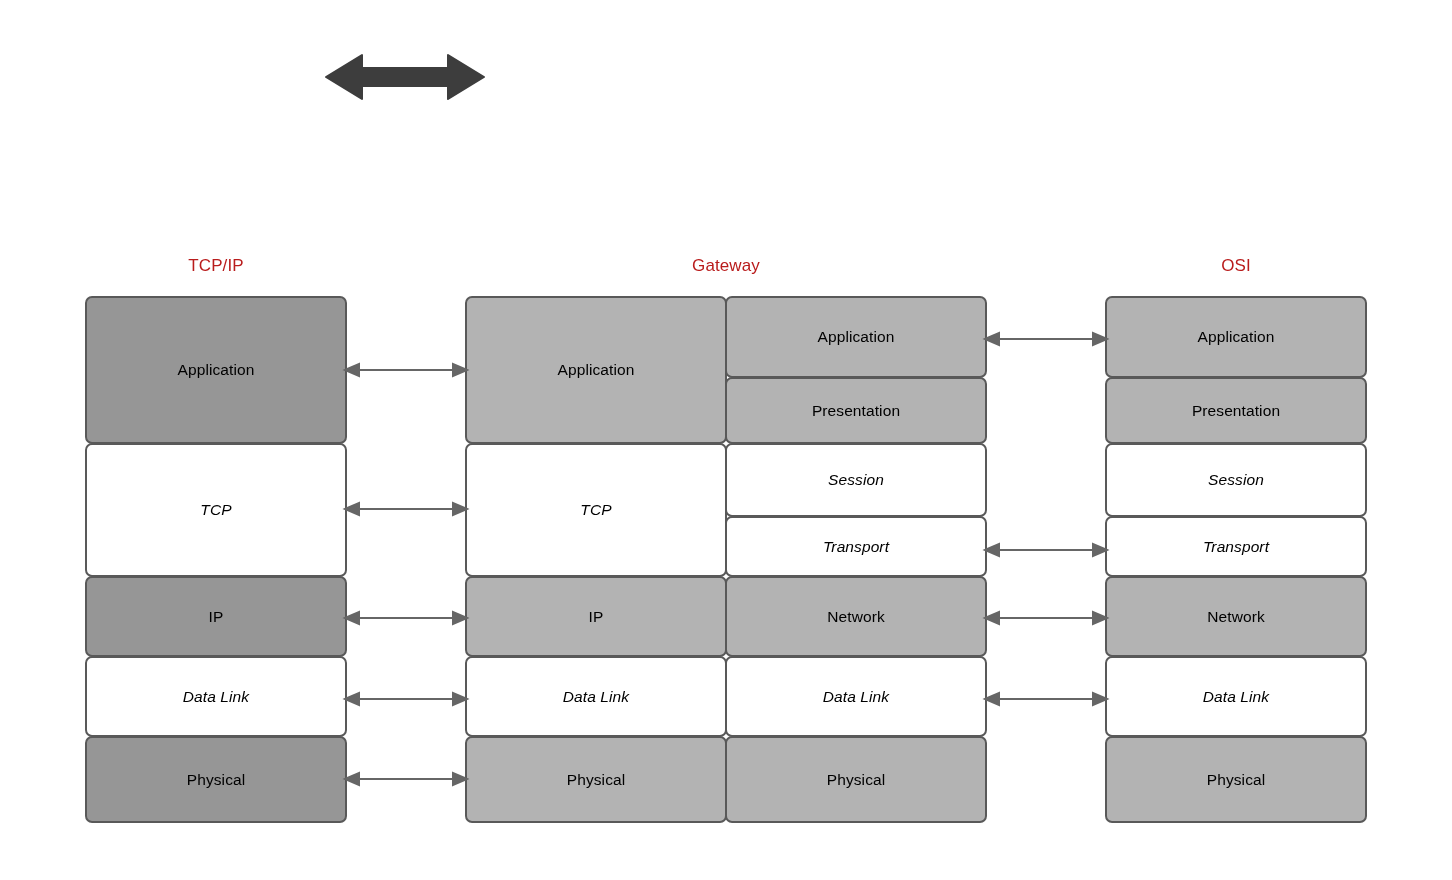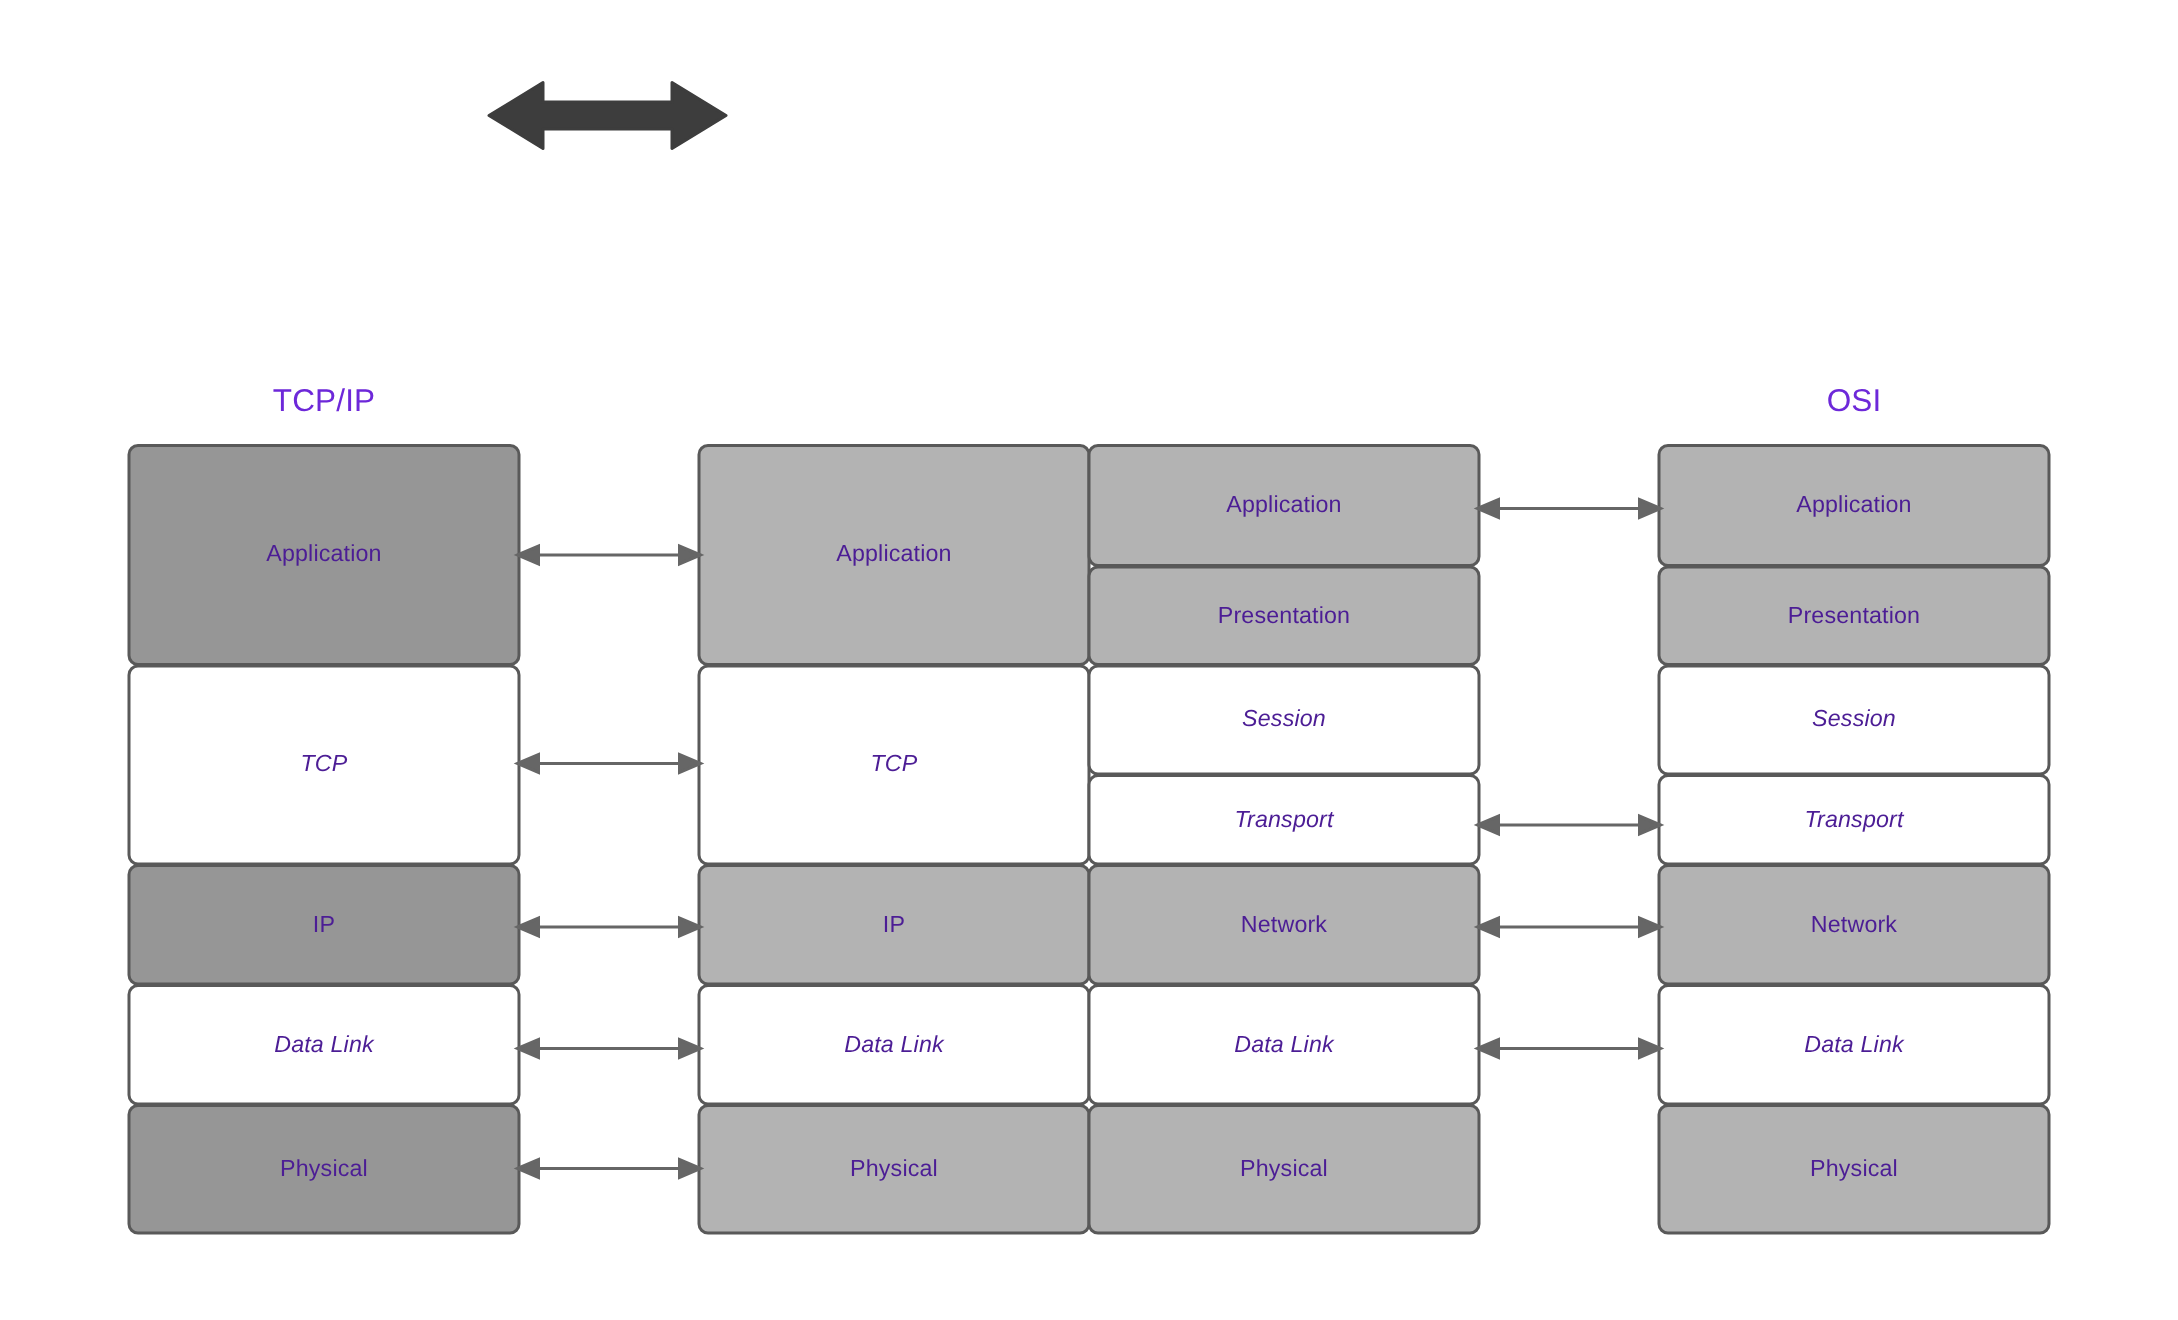--- a/index.html
+++ b/index.html
@@ -25,43 +25,43 @@
     position: absolute;
     left: 322px;
     top: 52px;
     width: 166px;
     height: 50px;
   }
 
   
   .col-title {
     position: absolute;
-    font-size: 21px;
-    color: #6d28d9;
+    font-size: 17px;
+    color: #b91c1c;
     text-align: center;
     white-space: nowrap;
     letter-spacing: 0.1px;
   }
 
   
   .stack {
     position: absolute;
   }
 
   .layer {
     position: absolute;
     left: 0;
     box-sizing: border-box;
     border: 2px solid #595959;
     border-radius: 7px;
     display: flex;
     align-items: center;
     justify-content: center;
     font-size: 15.5px;
-    color: #4c1d95;
+    color: #000000;
     letter-spacing: 0.1px;
     white-space: nowrap;
   }
 
   .fill-white  { background: #ffffff; font-style: italic; }
   .fill-gray   { background: #b3b3b3; }
   .fill-darkgray { background: #969696; }
 
   
   .conn {
@@ -77,20 +77,21 @@
 <div class="canvas">
 
   <div class="top-arrow">
     <svg width="166" height="50" viewBox="0 0 166 50" aria-hidden="true">
       <path d="M 4 25 L 40 3 L 40 16 L 126 16 L 126 3 L 162 25 L 126 47 L 126 34 L 40 34 L 40 47 Z" fill="#3d3d3d" stroke="#3d3d3d" stroke-width="2" stroke-linejoin="round"></path>
     </svg>
   </div>
 
   <div class="col-title" style="left:85px; top:256px; width:262px;">TCP/IP</div>
 
+  <div class="col-title" style="left:465px; top:256px; width:522px;">Gateway</div>
 
   <div class="col-title" style="left:1105px; top:256px; width:262px;">OSI</div>
 
   <div class="stack" style="left:85px; top:296px; width:262px; height:527px;">
 
     <div class="layer fill-darkgray" style="top:0px;   width:262px; height:148px;">Application</div>
     <div class="layer fill-white" style="top:147px; width:262px; height:134px;">TCP</div>
     <div class="layer fill-darkgray" style="top:280px; width:262px; height:81px;">IP</div>
     <div class="layer fill-white" style="top:360px; width:262px; height:81px;">Data Link</div>
     <div class="layer fill-darkgray" style="top:440px; width:262px; height:87px;">Physical</div>

